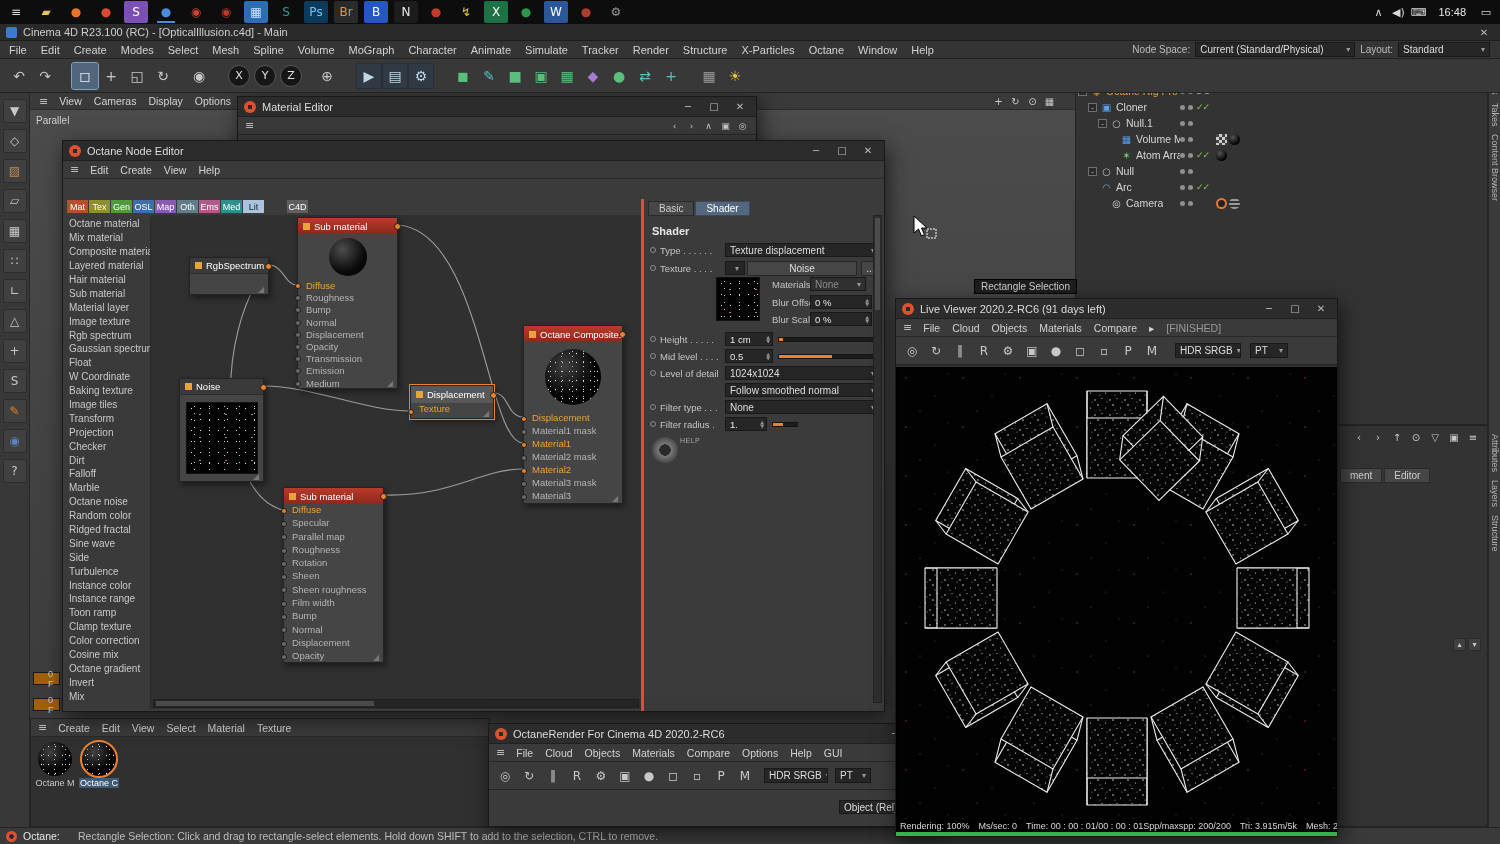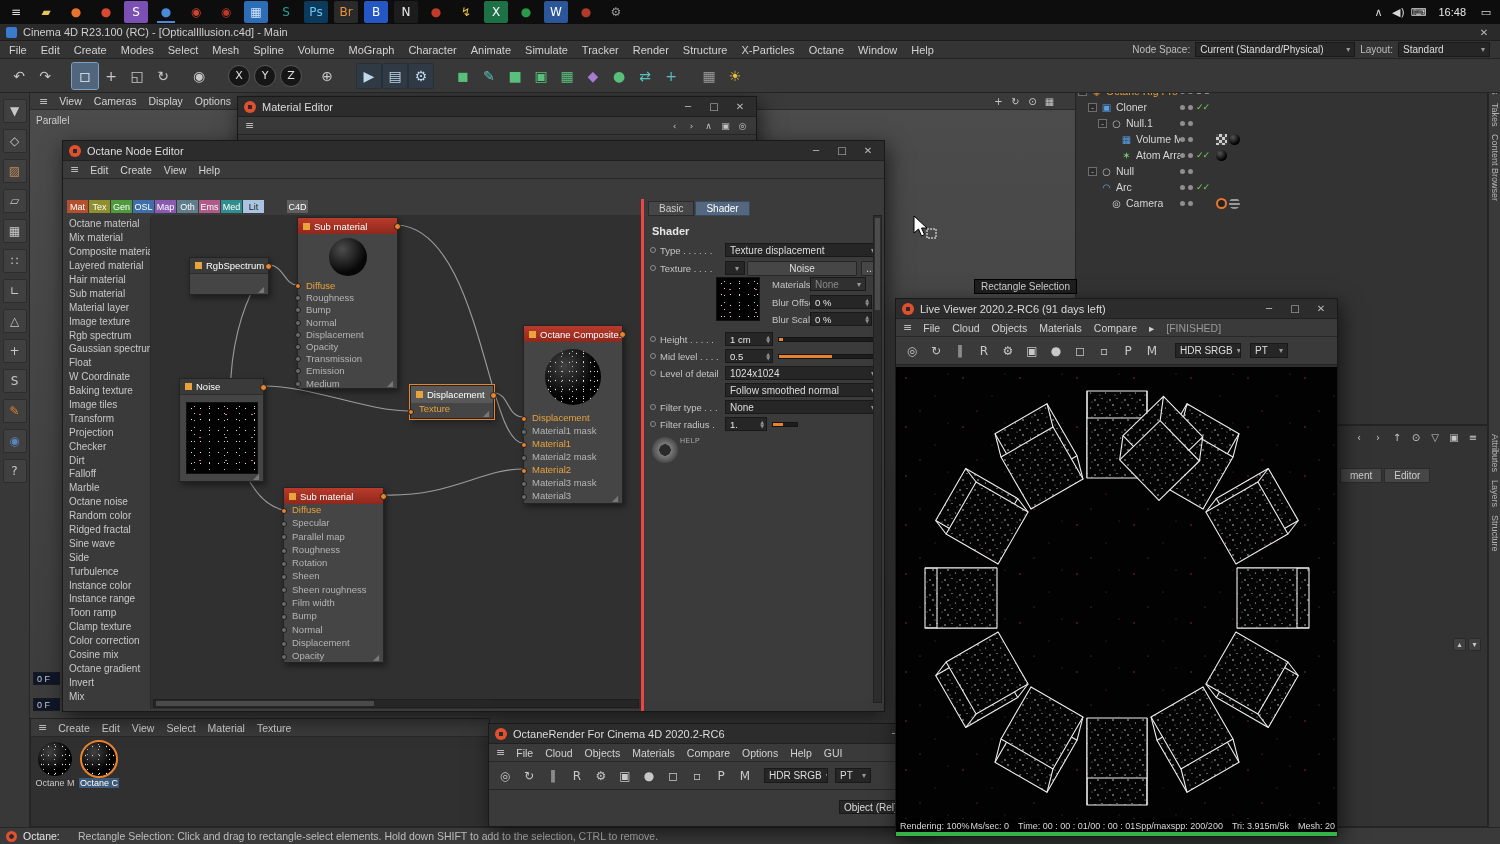--- a/index.html
+++ b/index.html
@@ -40,21 +40,21 @@
 .ti.side{width:24px;height:24px;background:#404040;border:1px solid #2c2c2c;font-size:12px}
 
 
 .viewport{left:30px;top:93px;width:1045px;height:627px;background:linear-gradient(#4c4c4c,#3c3c3c);z-index:1}
 .vp-menu{height:17px;background:#3a3a3a;border-bottom:1px solid #2a2a2a;display:flex;align-items:center;padding:0 4px}
 .vp-menu .mi{font-size:10.5px;padding:1px 6px}
 .hamb{color:#bbb;padding:0 5px;font-family:"DejaVu Sans",sans-serif}
 .vp-nav{margin-left:auto;display:flex;gap:2px;padding-right:14px}
 .vp-nav .ti{width:15px;height:15px;font-size:10px}
 .vp-proj{position:absolute;left:6px;top:22px;font-size:10px;color:#cfcfcf}
-.framefield{position:absolute;width:27px;height:13px;background:#0f172a;border:1px solid #1a1a1a;color:#ccc;font-size:9px;display:flex;align-items:center;padding-left:3px;z-index:6}
+.framefield{position:absolute;width:27px;height:13px;background:#a16207;border:1px solid #1a1a1a;color:#ccc;font-size:9px;display:flex;align-items:center;padding-left:14px;z-index:6}
 
 
 .win{position:absolute;background:#3b3b3b;border:1px solid #191919;box-shadow:3px 6px 20px rgba(0,0,0,.6)}
 .tbarw{height:20px;background:#2c2c2c;display:flex;align-items:center;padding:0 6px;gap:6px;border-bottom:1px solid #202020}
 .tbarw .t{flex:1;font-size:11px;color:#dcdcdc;white-space:nowrap;overflow:hidden}
 .oct{width:12px;height:12px;border-radius:50%;background:radial-gradient(circle at 50% 50%,#2a2a2a 28%,#e0502f 30%)}
 .menurow2{display:flex;align-items:center;height:18px;background:#3a3a3a;border-bottom:1px solid #282828;padding:0 2px}
 .menurow2 .mi{font-size:10.5px;padding:1px 6px}
 
 
@@ -1178,21 +1178,21 @@
               <line x1="221.67833879227635" y1="92.84923300613625" x2="225.01180672341627" y2="68.60279291212836" stroke="#efefef" stroke-width="1.1"></line>
               <line x1="262.1372223190094" y1="53.55497459895612" x2="265.47069025014935" y2="29.30853450494824" stroke="#efefef" stroke-width="1.1"></line>
               <line x1="301.43148072618953" y1="94.01385812568921" x2="304.76494865732946" y2="69.76741803168133" stroke="#efefef" stroke-width="1.1"></line>
               <line x1="260.97259719945646" y1="133.30811653286935" x2="264.3060651305964" y2="109.06167643886147" stroke="#efefef" stroke-width="1.1"></line>
               <polygon points="221.7,92.8 262.1,53.6 301.4,94.0 261.0,133.3" fill="url(#spk)" stroke="#efefef" stroke-width="1.1" stroke-linejoin="round"></polygon>
             </g>
           </g>
       </svg>
     </div>
     <div class="lv-status">
-      <span><span style="margin-right:1px">Rendering: 100%</span><span style="margin-right:9px">Ms/sec: 0</span><span style="">Time: 00 : 00 : 01/00 : 00 : 01</span><span style="margin-right:9px">Spp/maxspp: 200/200</span><span style="margin-right:9px">Tri: 3.915m/5k</span><span style="margin-right:9px">Mesh: 20</span></span>
+      <span><span style="margin-right:9px">Rendering: 100%</span><span style="margin-right:9px">Ms/sec: 0</span><span style="">Time: 00 : 00 : 01/00 : 00 : 01</span><span style="margin-right:9px">Spp/maxspp: 200/200</span><span style="margin-right:9px">Tri: 3.915m/5k</span><span style="margin-right:9px">Mesh: 20</span></span>
     </div>
     <div class="lv-green"></div>
   </div>
 
   
   <div class="statusbar abs">
     <span class="oct" style="width:11px;height:11px"></span>
     <span class="pre">Octane:</span>
     <span class="msg">Rectangle Selection: Click and drag to rectangle-select elements. Hold down SHIFT to add to the selection, CTRL to remove.</span>
   </div>

